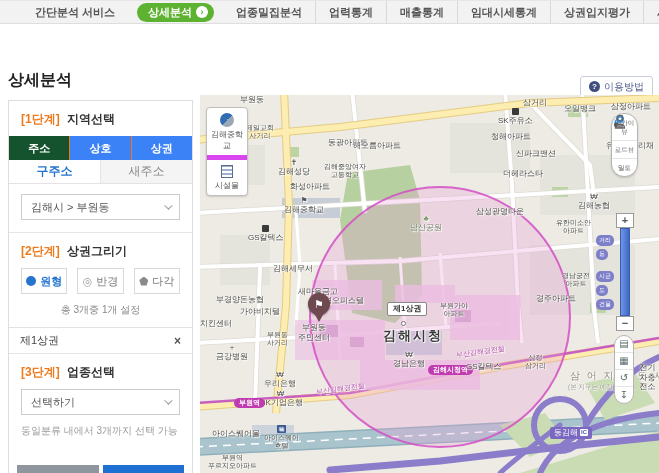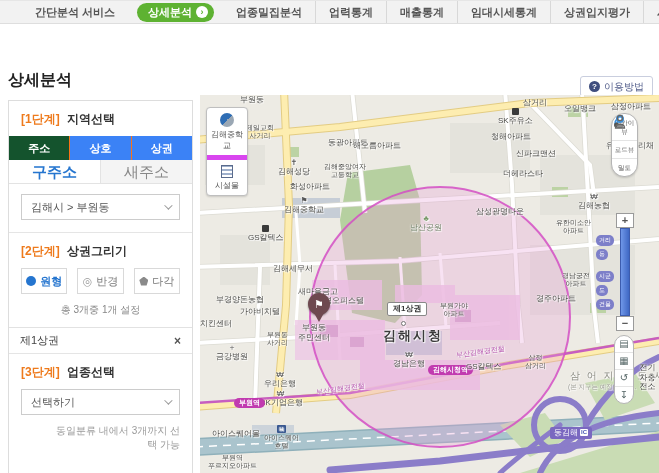--- a/index.html
+++ b/index.html
@@ -31,41 +31,41 @@
   
   .panel { position:absolute; left:8px; top:100px; width:185px; background:#fff; border:1px solid #ddd; }
   .step-header { padding:10px 12px 8px; font-size:12px; font-weight:bold; color:#333; }
   .badge { color:#ee7a1c; margin-right:4px; }
   .tabs { display:flex; height:24px; }
   .tab { flex:1; text-align:center; font-size:11px; font-weight:bold; color:#fff;
     background:#3b82f6; line-height:24px; cursor:pointer; border-left:1px solid #f97316; }
   .tab:first-child { border-left:none; }
   .tab.active { background:#14532d; }
   .subtabs { display:flex; height:24px; background:#f4f4f4; border-bottom:1px solid #e3e3e3; }
-  .subtab { flex:1; text-align:center; font-size:15px; color:#888; line-height:23px; cursor:pointer; }
+  .subtab { flex:1; text-align:center; font-size:12px; color:#888; line-height:23px; cursor:pointer; }
   .subtab.active { background:#fff; color:#2575cf; font-weight:bold; }
   .subtab + .subtab { border-left:1px solid #e3e3e3; }
   .step-body { padding:10px 12px 12px; }
   .selectbox { height:26px; border:1px solid #ccc; background:#fff; display:flex;
     align-items:center; justify-content:space-between; padding:0 9px; font-size:11px; color:#555; cursor:pointer; }
   .chev { width:6px; height:6px; border-right:1px solid #999; border-bottom:1px solid #999;
     transform:rotate(45deg) translateY(-2px); }
   .section { border-top:1px solid #e5e5e5; }
   .modes { display:flex; gap:10px; }
   .mode { flex:1; height:26px; border:1px solid #d9d9d9; background:#fff; display:flex;
     align-items:center; justify-content:center; gap:4px; font-size:11px; color:#777; cursor:pointer; }
   .mode.active { color:#2575cf; font-weight:bold; }
   .dot-blue { width:10px; height:10px; border-radius:50%; background:#2575cf; }
   .ring { font-size:11px; color:#999; }
   .poly { width:9px; height:9px; background:#8a8a8a; clip-path:polygon(50% 0,100% 38%,81% 100%,19% 100%,0 38%); }
   .summary { text-align:center; font-size:10px; color:#888; padding:9px 0 10px; }
   .area-row { border-top:1px solid #e2e2e2; height:26px; display:flex; align-items:center;
     justify-content:space-between; padding:0 11px; font-size:11px; color:#444; }
   .close-x { color:#555; font-weight:bold; font-size:12px; cursor:pointer; }
-  .note { text-align:right; font-size:10px; color:#9a9a9a; padding:9px 0 2px;margin-left:31px; }
+  .note { text-align:left; font-size:10px; color:#9a9a9a; padding:9px 0 2px; }
   .btn-row { display:flex; gap:4px; padding:13px 8px 14px; }
   .btn { flex:1; height:30px; border:none; color:#fff; font-size:12px; font-weight:bold; cursor:pointer; }
   .btn.gray { background:#8f969e; }
   .btn.blue { background:#1d6fd2; }
 
   
   .map { position:absolute; left:200px; top:95px; width:459px; height:402px; overflow:hidden; background:#edebe4; }
   .map svg { position:absolute; left:0; top:0; }
   .map-label { position:absolute; font-size:8px; line-height:1.2; color:#4a4a46; white-space:pre-line;
     text-align:center; text-shadow:0 0 2px #fff,0 0 2px #fff,1px 1px 1px #fff; z-index:5; }

